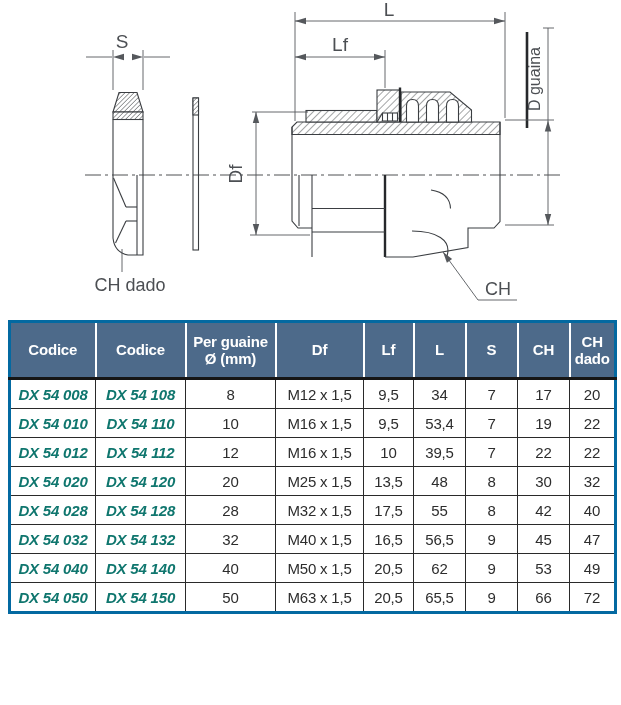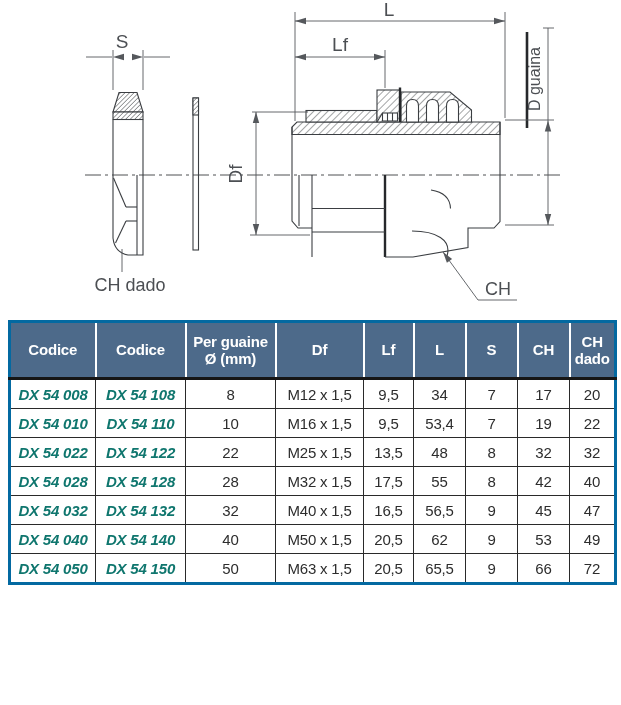--- a/index.html
+++ b/index.html
@@ -210,28 +210,39 @@
           <td>DX 54 110</td>
           <td>10</td>
           <td>M16 x 1,5</td>
           <td>9,5</td>
           <td>53,4</td>
           <td>7</td>
           <td>19</td>
           <td>22</td>
         </tr>
         <tr>
-          <td>DX 54 022</td>
-          <td>DX 54 122</td>
+          <td>DX 54 012</td>
+          <td>DX 54 112</td>
+          <td>12</td>
+          <td>M16 x 1,5</td>
+          <td>10</td>
+          <td>39,5</td>
+          <td>7</td>
           <td>22</td>
+          <td>22</td>
+        </tr>
+        <tr>
+          <td>DX 54 020</td>
+          <td>DX 54 120</td>
+          <td>20</td>
           <td>M25 x 1,5</td>
           <td>13,5</td>
           <td>48</td>
           <td>8</td>
-          <td>32</td>
+          <td>30</td>
           <td>32</td>
         </tr>
         <tr>
           <td>DX 54 028</td>
           <td>DX 54 128</td>
           <td>28</td>
           <td>M32 x 1,5</td>
           <td>17,5</td>
           <td>55</td>
           <td>8</td>

